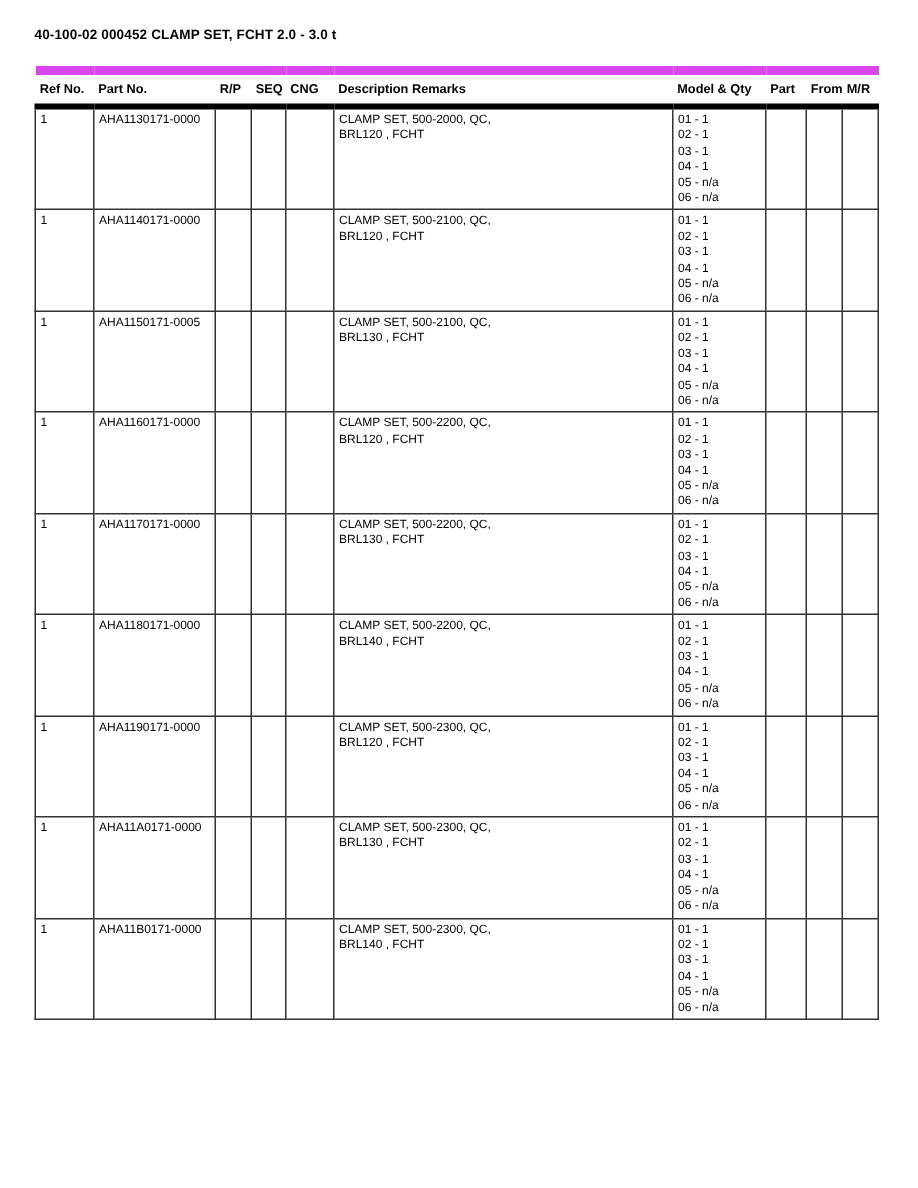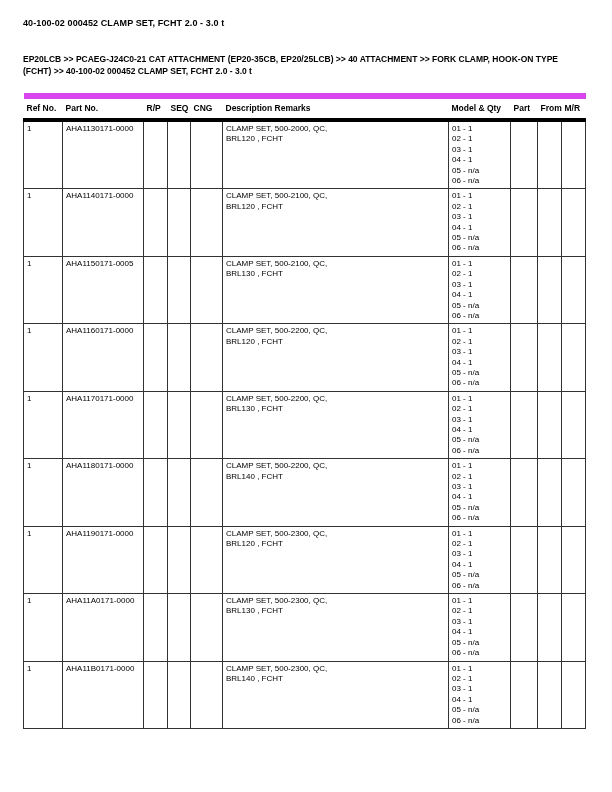--- a/index.html
+++ b/index.html
@@ -11,21 +11,21 @@
   }
   body {
     font-family: "Liberation Sans", sans-serif;
     color: #000000;
     padding: 18px 27px 0 23px;
   }
   .doc-title {
     font-size: 9px;
     font-weight: bold;
     letter-spacing: 0.1px;
-    margin-bottom: 26px;
+    margin-bottom: 16px;
   }
   .breadcrumb {
     font-size: 8.5px;
     font-weight: bold;
     line-height: 11.5px;
     width: 555px;
     margin-bottom: 16px;
   }
   table.parts {
     border-collapse: collapse;
@@ -54,21 +54,20 @@
     overflow: hidden;
   }
 </style>
 </head>
 <body>
 
 <div>
 
   <div class="doc-title">40-100-02 000452 CLAMP SET, FCHT 2.0 - 3.0 t</div>
 
-  <div class="breadcrumb">EP20LCB &gt;&gt; PCAEG-J24C0-21 CAT ATTACHMENT (EP20-35CB, EP20/25LCB) &gt;&gt; 40 ATTACHMENT &gt;&gt; FORK CLAMP, HOOK-ON TYPE (FCHT) &gt;&gt; 40-100-02 000452 CLAMP SET, FCHT 2.0 - 3.0 t</div>
 
   <table class="parts">
     <colgroup>
       <col style="width:39px">
       <col style="width:81px">
       <col style="width:24px">
       <col style="width:23px">
       <col style="width:32px">
       <col style="width:226px">
       <col style="width:62px">

